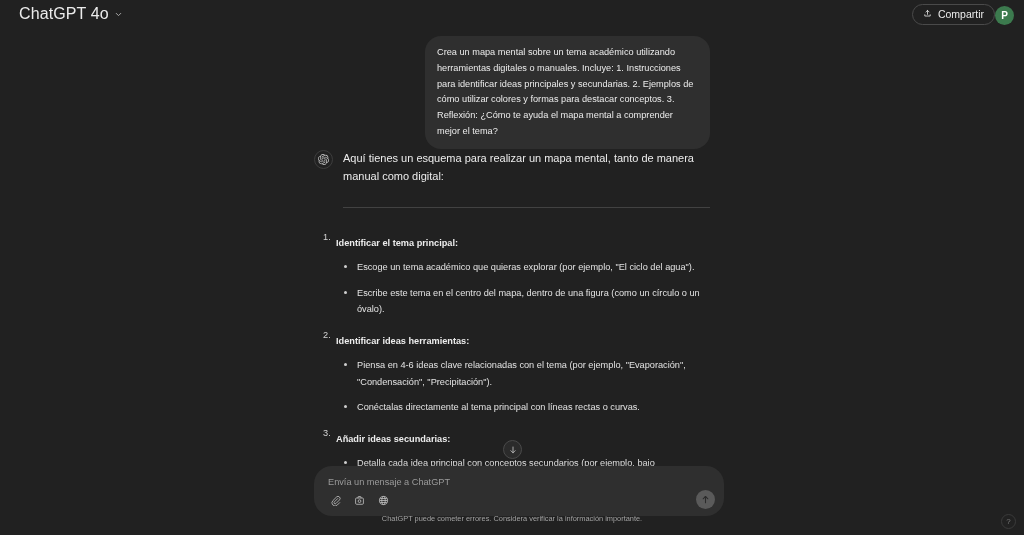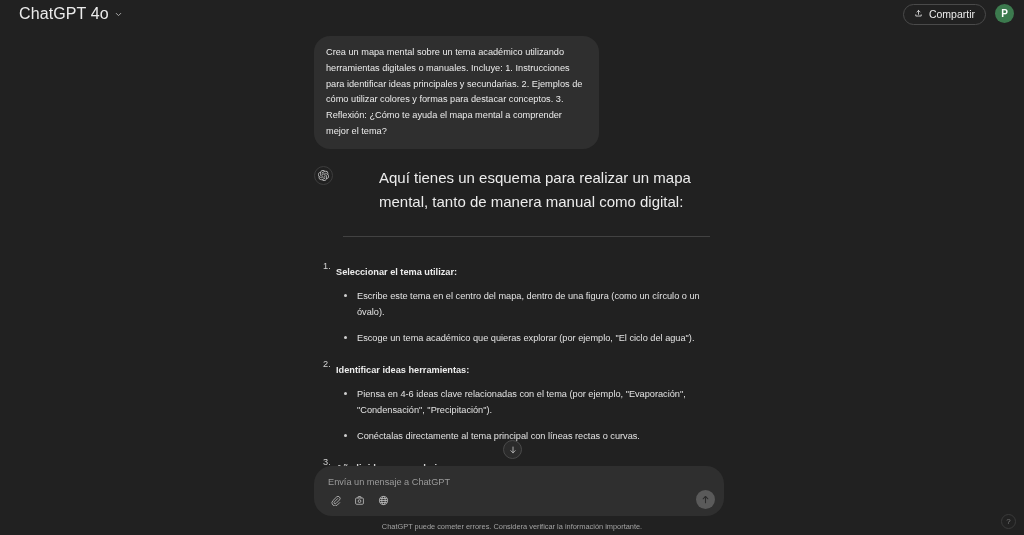--- a/index.html
+++ b/index.html
@@ -28,21 +28,21 @@
     background: #212121;
     z-index: 30;
   }
   .model-switch {
     display: flex; align-items: center; gap: 5px;
     padding: 4px 7px; border-radius: 7px;
     cursor: pointer;
   }
   .model-name { font-size: 16px; color: #ececec; letter-spacing: .1px; }
   .chev { display:block; }
-  .topbar-right { display: flex; align-items: flex-start; gap: 9px; }
+  .topbar-right { display: flex; align-items: flex-end; }
   .share-btn {
     display: flex; align-items: center; gap: 6px;
     height: 21px; padding: 0 10px;
     border: 1px solid #4a4a4a; border-radius: 12px;
     background: transparent; color: #ececec;
     font-size: 10.5px; cursor: pointer;
     font-family: "Liberation Sans", sans-serif;
   }
   .avatar {
     width: 19px; height: 19px; border-radius: 50%;
@@ -58,21 +58,21 @@
     width: 1024px; height: 507px;
     overflow: hidden;
   }
   .thread {
     width: 396px;
     margin: 0 auto;
     padding-top: 8px;
   }
 
   
-  .user-row { display: flex; justify-content: flex-start; margin-bottom: 16px; }
+  .user-row { display: flex; justify-content: flex-end; }
   .user-bubble {
     background: #2f2f2f;
     border-radius: 16px;
     padding: 9px 12px;
     max-width: 285px;
     font-size: 9.2px;
     line-height: 1.72;
     color: #ececec;
     text-align: left;
   }
@@ -80,21 +80,21 @@
   
   .assistant-row { display: flex; gap: 10px; align-items: flex-start; }
   .gpt-badge {
     width: 19px; height: 19px; flex: 0 0 19px;
     border-radius: 50%;
     border: 1px solid #3d3d3d;
     display: flex; align-items: center; justify-content: center;
     margin-top: 1px;
   }
   .assistant-body { flex: 1 1 auto; min-width: 0; padding-top: 1px; }
-  .intro-line { font-size: 15px; line-height: 1.6; color: #ececec; margin-left: 36px; }
+  .intro-line { font-size: 11px; line-height: 1.6; color: #ececec; }
   .divider {
     height: 1px; background: #424242;
     margin: 22px 0 24px 0;
   }
   .answer { margin-left: -29px; }
   h3.sec-title {
     font-size: 11.2px; font-weight: bold;
     color: #ffffff; margin: 0 0 16px 0;
     letter-spacing: .1px;
   }
@@ -161,21 +161,21 @@
     cursor: pointer;
   }
   .send-btn {
     position: absolute; right: 9px; bottom: 7px;
     width: 19px; height: 19px; border-radius: 50%;
     background: #5a5a5a;
     display: flex; align-items: center; justify-content: center;
     cursor: pointer;
   }
   .footnote {
-    position: absolute; left: 0; bottom: 4px;
+    position: absolute; left: 0; bottom: 12px;
     width: 1024px; text-align: center;
     font-size: 7.4px; color: #a3a3a3;
   }
   .help-btn {
     position: absolute; right: 8px; bottom: 6px;
     width: 15px; height: 15px; border-radius: 50%;
     border: 1px solid #3a3a3a;
     display: flex; align-items: center; justify-content: center;
     font-size: 8px; color: #7a7a7a; cursor: pointer;
     z-index: 25;
@@ -228,24 +228,24 @@
         <div class="assistant-body">
           <div class="intro-line">Aquí tienes un esquema para realizar un mapa mental, tanto de manera manual como digital:</div>
 
           <div class="divider"></div>
 
           <div class="answer">
 
             <ol class="steps">
 
               <li>
-                <span class="step-title">Seleccionar el tema utilizar:</span>
+                <span class="step-title">Identificar el tema principal:</span>
                 <ul class="subs">
+                  <li>Escoge un tema académico que quieras explorar (por ejemplo, "El ciclo del agua").</li>
                   <li>Escribe este tema en el centro del mapa, dentro de una figura (como un círculo o un óvalo).</li>
-                  <li>Escoge un tema académico que quieras explorar (por ejemplo, "El ciclo del agua").</li>
                 </ul>
               </li>
 
               <li>
                 <span class="step-title">Identificar ideas herramientas:</span>
                 <ul class="subs">
                   <li>Piensa en 4-6 ideas clave relacionadas con el tema (por ejemplo, "Evaporación", "Condensación", "Precipitación").</li>
                   <li>Conéctalas directamente al tema principal con líneas rectas o curvas.</li>
                 </ul>
               </li>

